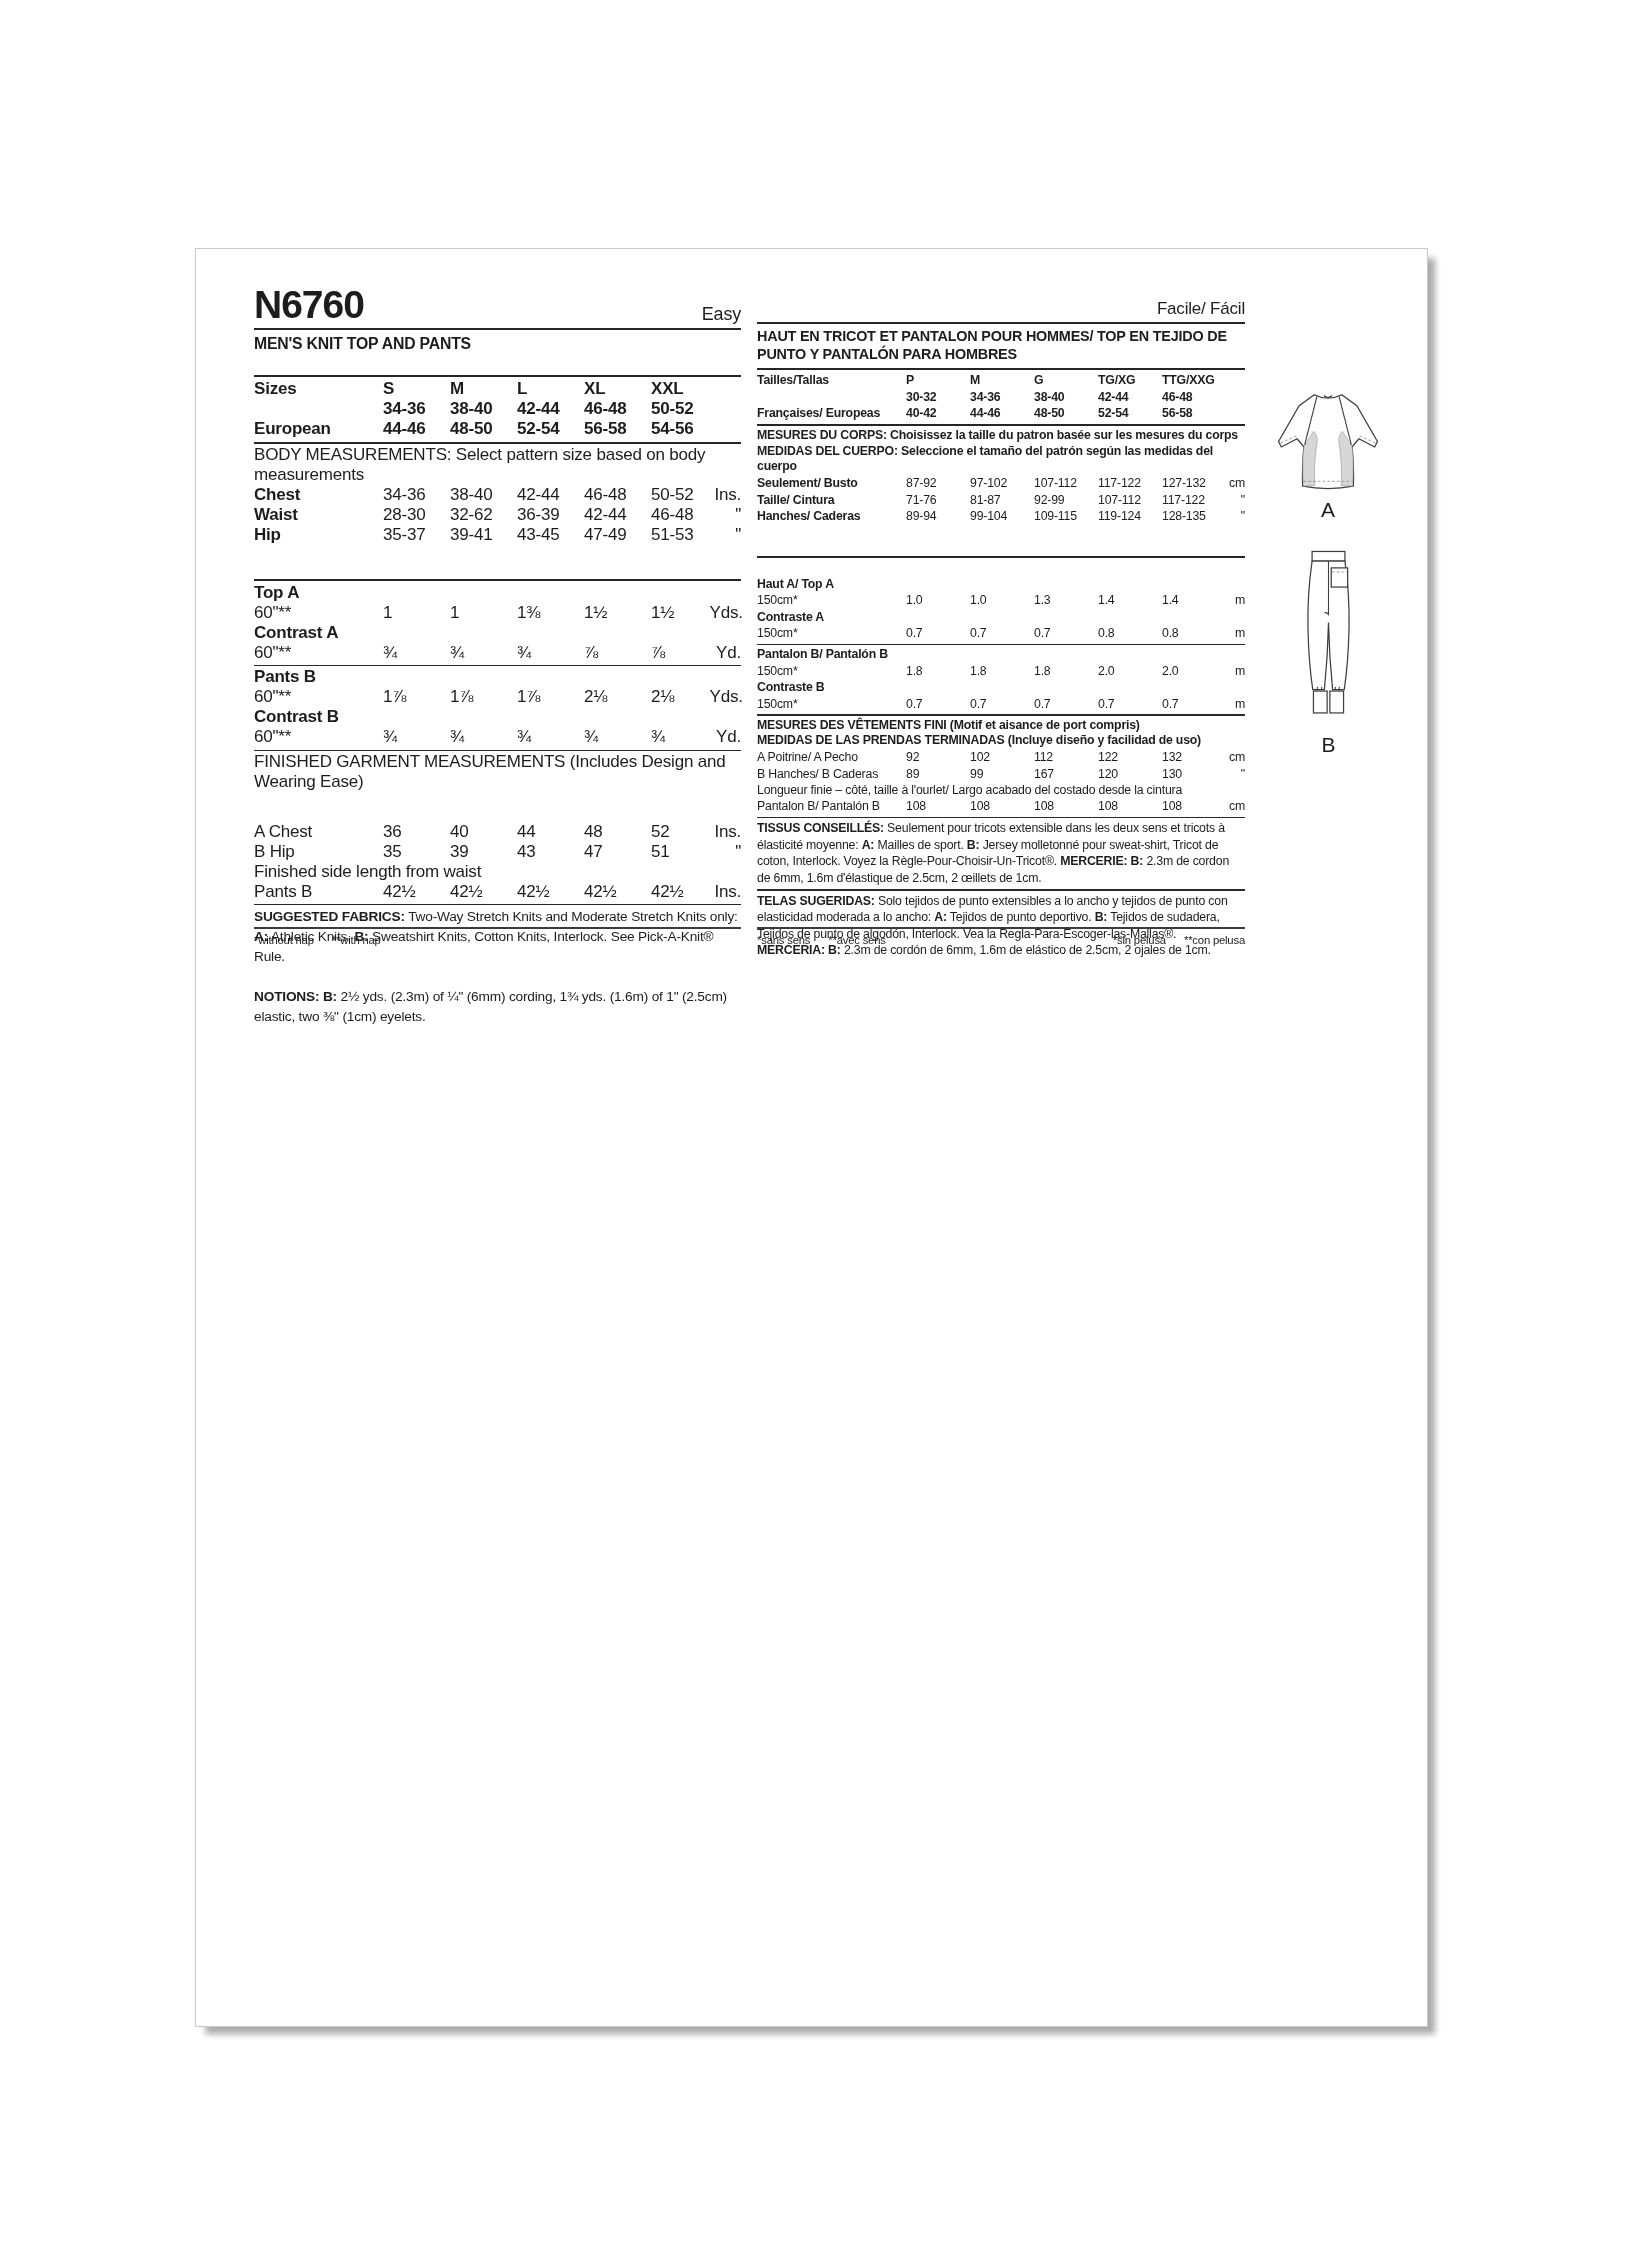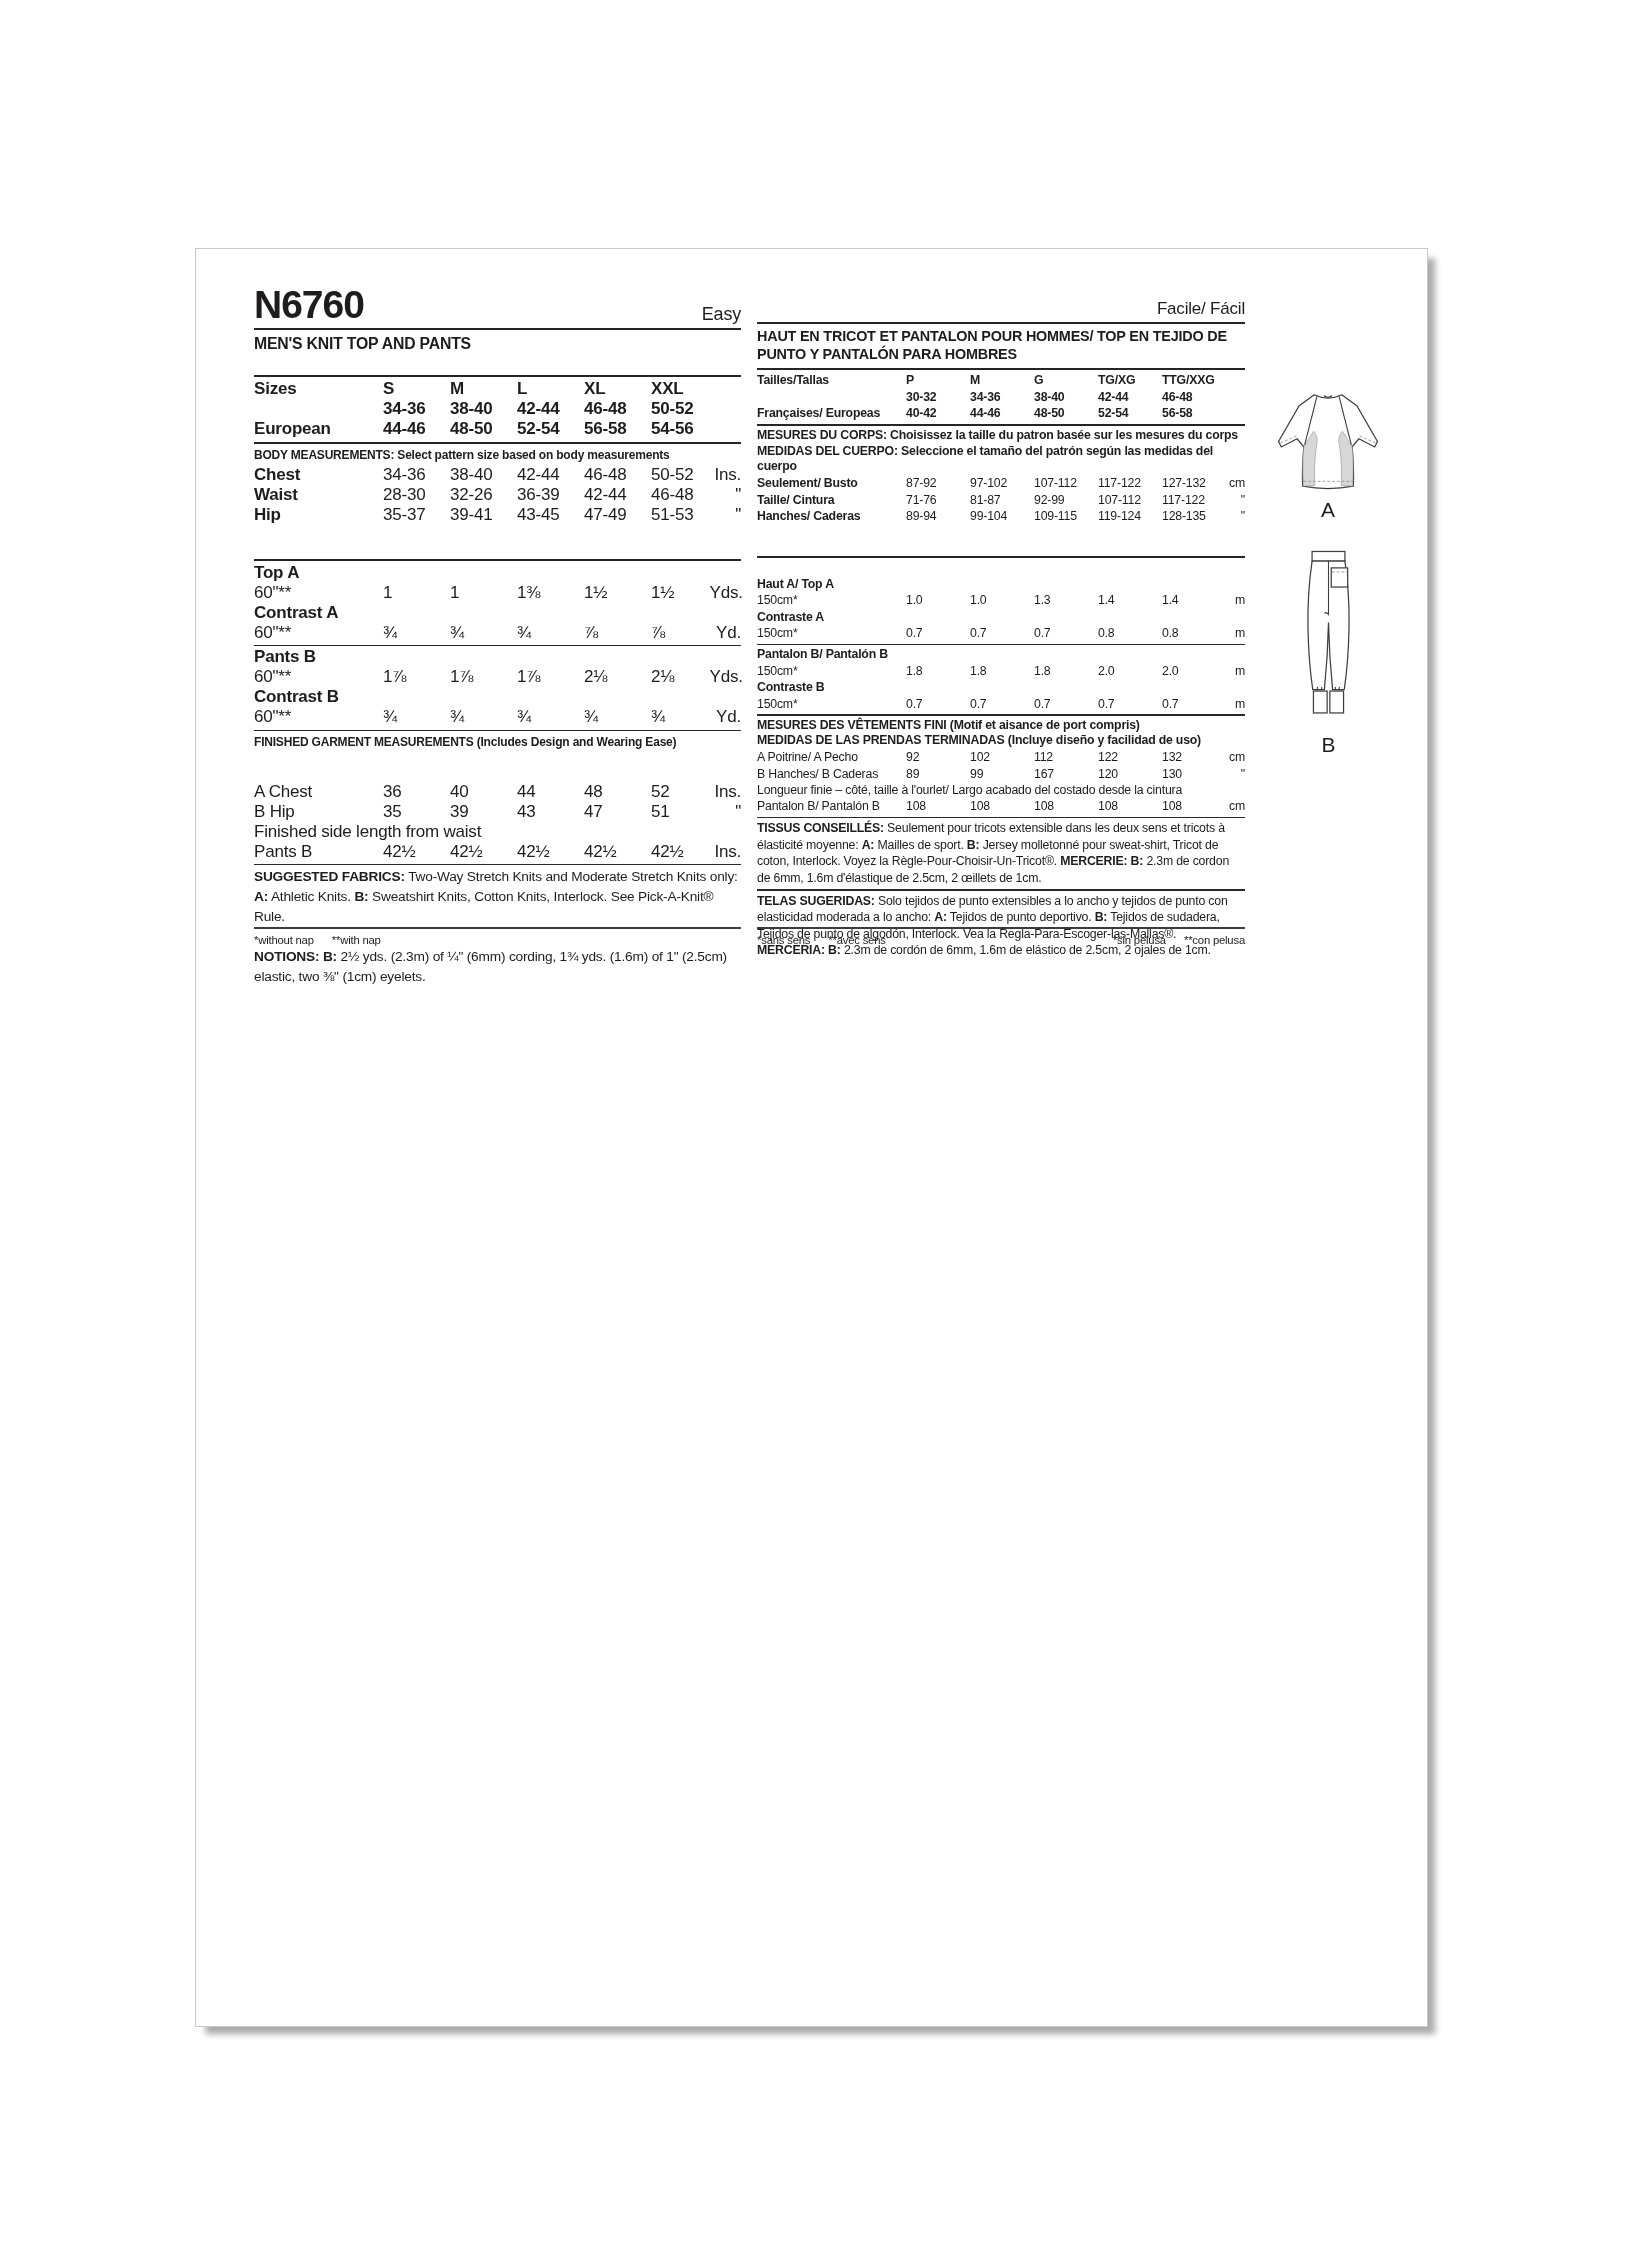--- a/index.html
+++ b/index.html
@@ -17,21 +17,21 @@
   .hr2 { height:1.4px; background:#2a2829; border:0; }
 
   
   .hdr-row { display:flex; align-items:flex-end; margin-top:36px; }
   .sku { font-size:39px; font-weight:700; letter-spacing:-1px; line-height:1; }
   .easy { margin-left:auto; font-size:18px; font-weight:400; line-height:1; padding-bottom:1.4px; }
   .title-en { font-size:15.8px; font-weight:700; line-height:19px; margin-top:4.1px; }
 
   .lrow { display:grid; grid-template-columns:129px 67px 67px 67px 67px 1fr 31.5px;
           font-size:17px; line-height:20px; }
-  .lhead { font-size:12px; font-weight:700; line-height:20px; }
+  .lhead { font-size:17px; font-weight:400; line-height:20px; }
   .lpara { font-size:13.7px; line-height:20px; }
 
   
   .facile { text-align:right; font-size:17px; font-weight:400; line-height:1; margin-top:51px; }
   .title-intl { font-size:14.4px; font-weight:700; line-height:18px; margin-top:2.7px; }
   .rrow { display:grid; grid-template-columns:149px 64px 64px 64px 64px 1fr 20.6px;
           font-size:12.3px; line-height:16.4px; }
   .rhead { font-size:12.3px; font-weight:700; line-height:15.8px; }
   .rpara { font-size:12.3px; line-height:16.4px; }
 
@@ -106,21 +106,21 @@
       <span>34-36</span>
       <span>38-40</span>
       <span>42-44</span>
       <span>46-48</span>
       <span>50-52</span>
       <span class="unit">Ins.</span>
     </div>
     <div class="lrow">
       <span class="lbl">Waist</span>
       <span>28-30</span>
-      <span>32-26</span>
+      <span>32-62</span>
       <span>36-39</span>
       <span>42-44</span>
       <span>46-48</span>
       <span class="unit">"</span>
     </div>
     <div class="lrow">
       <span class="lbl">Hip</span>
       <span>35-37</span>
       <span>39-41</span>
       <span>43-45</span>

